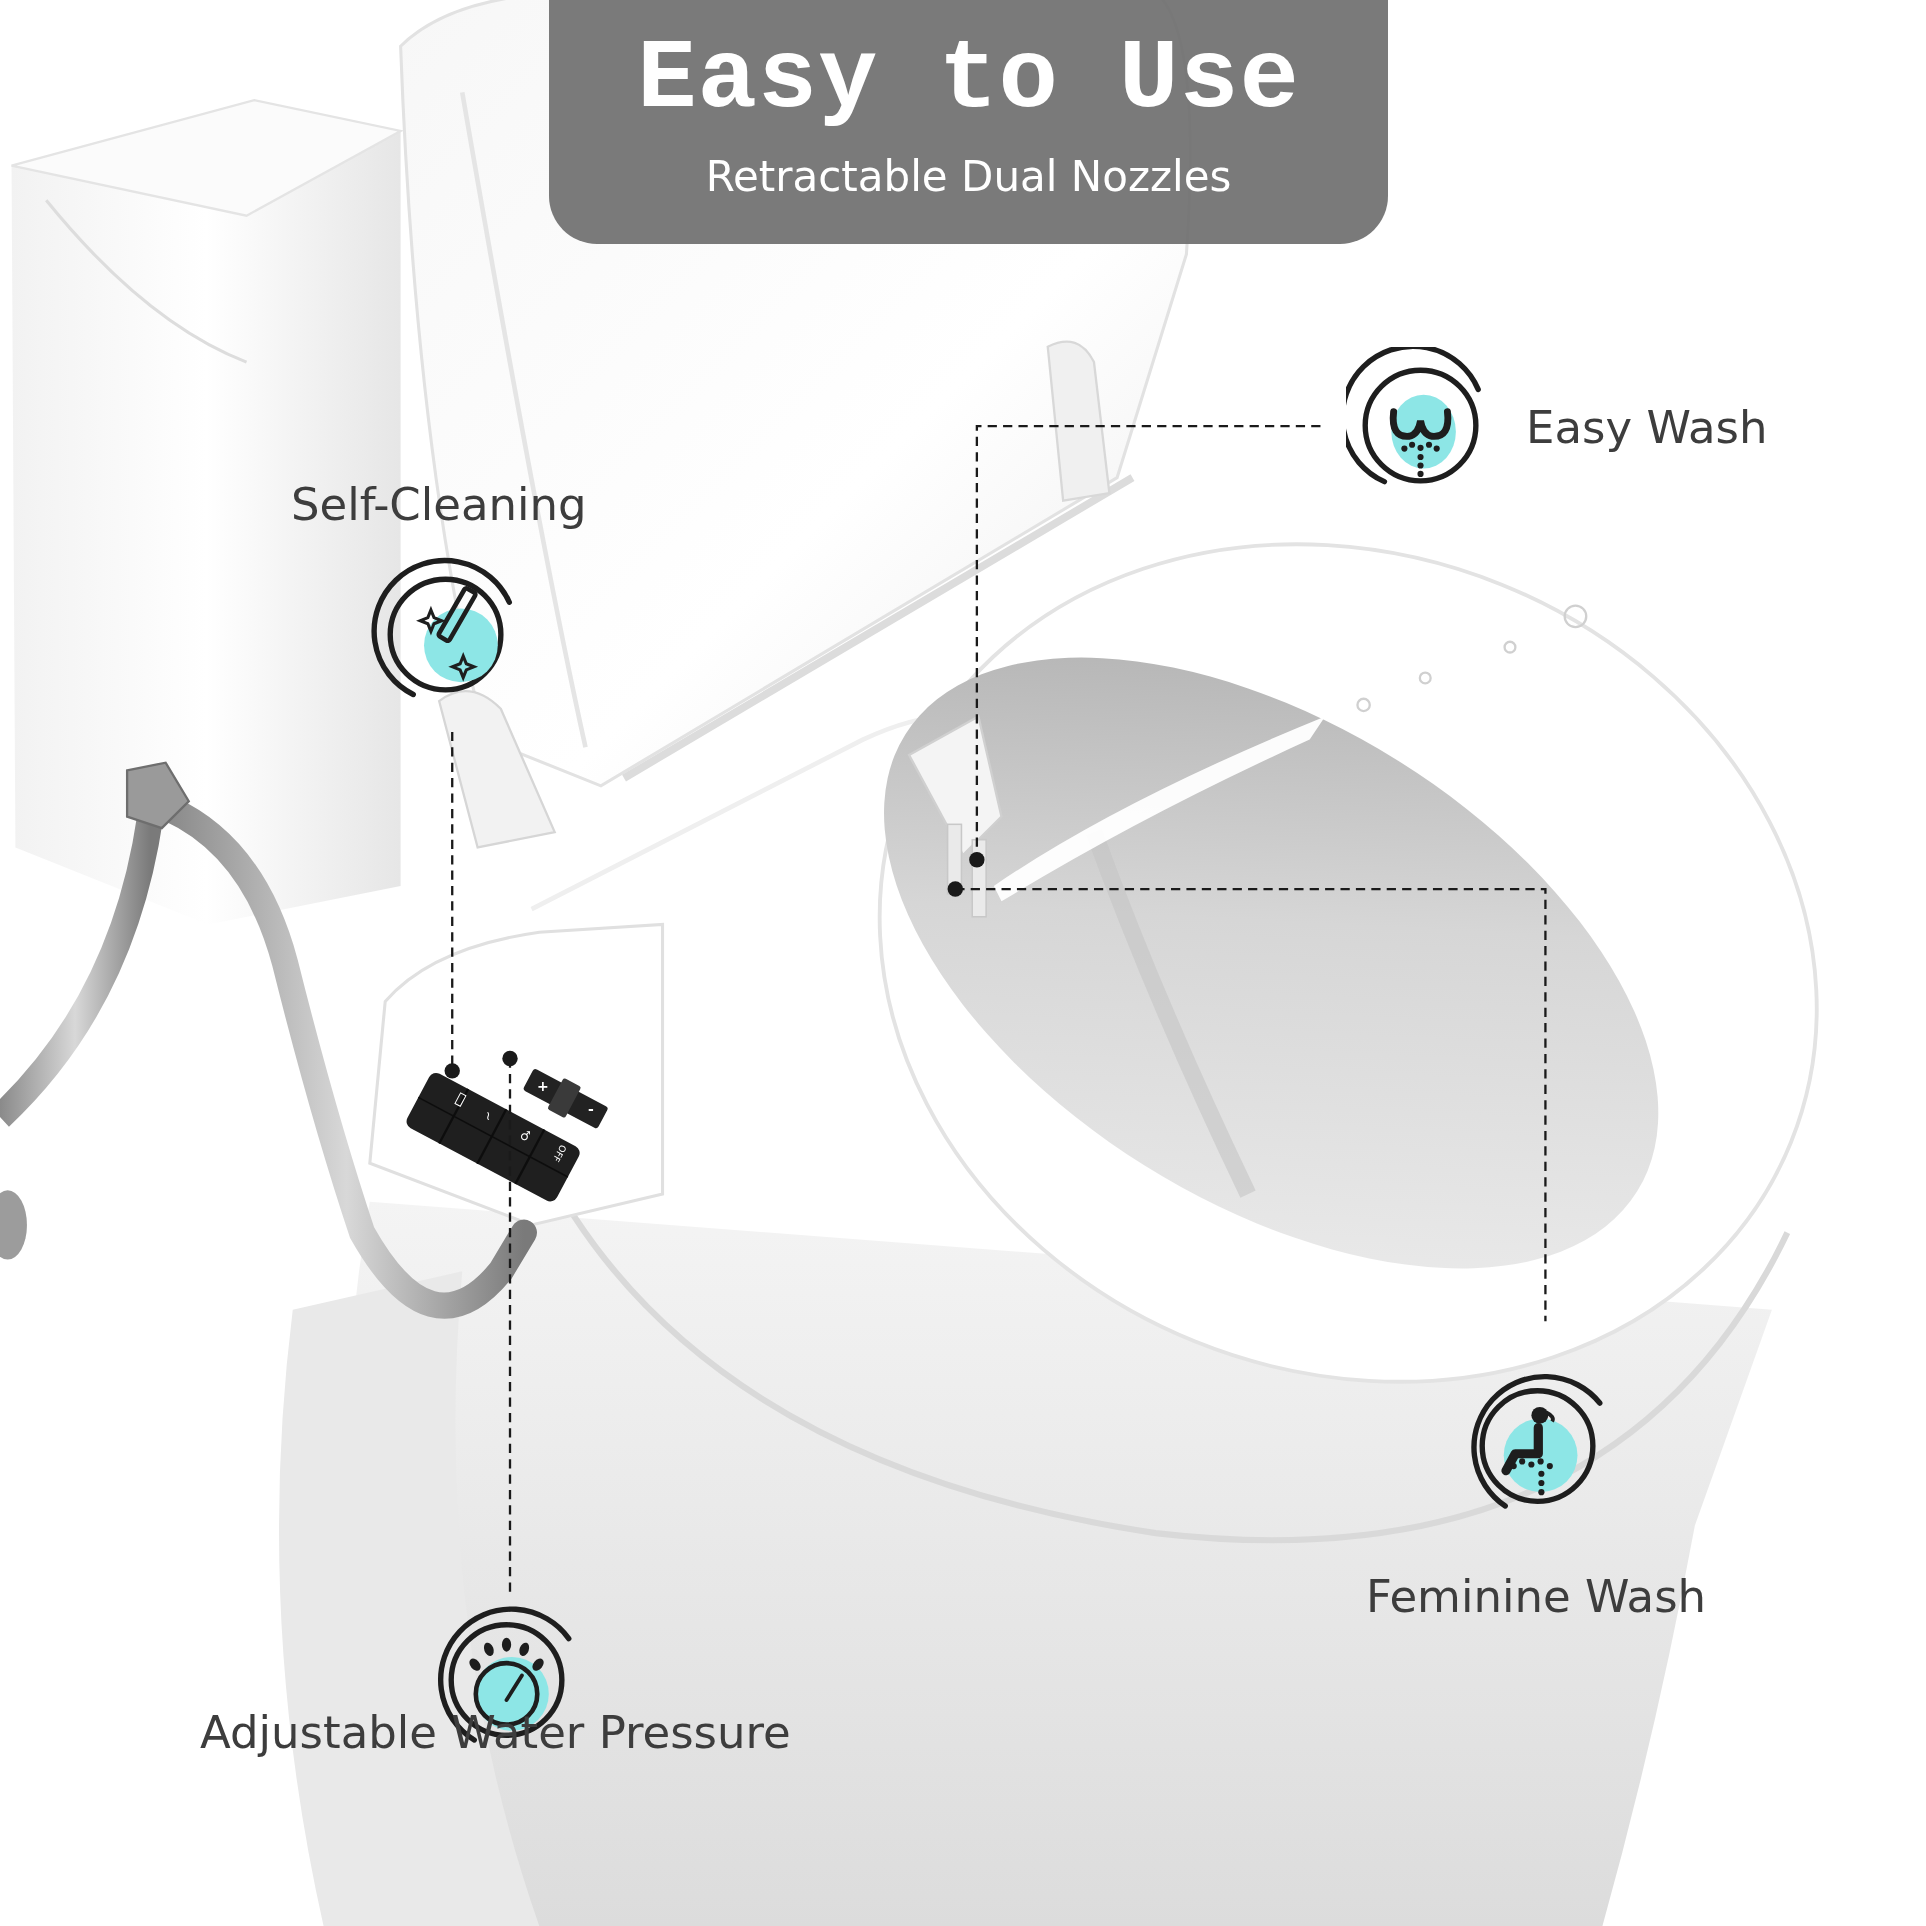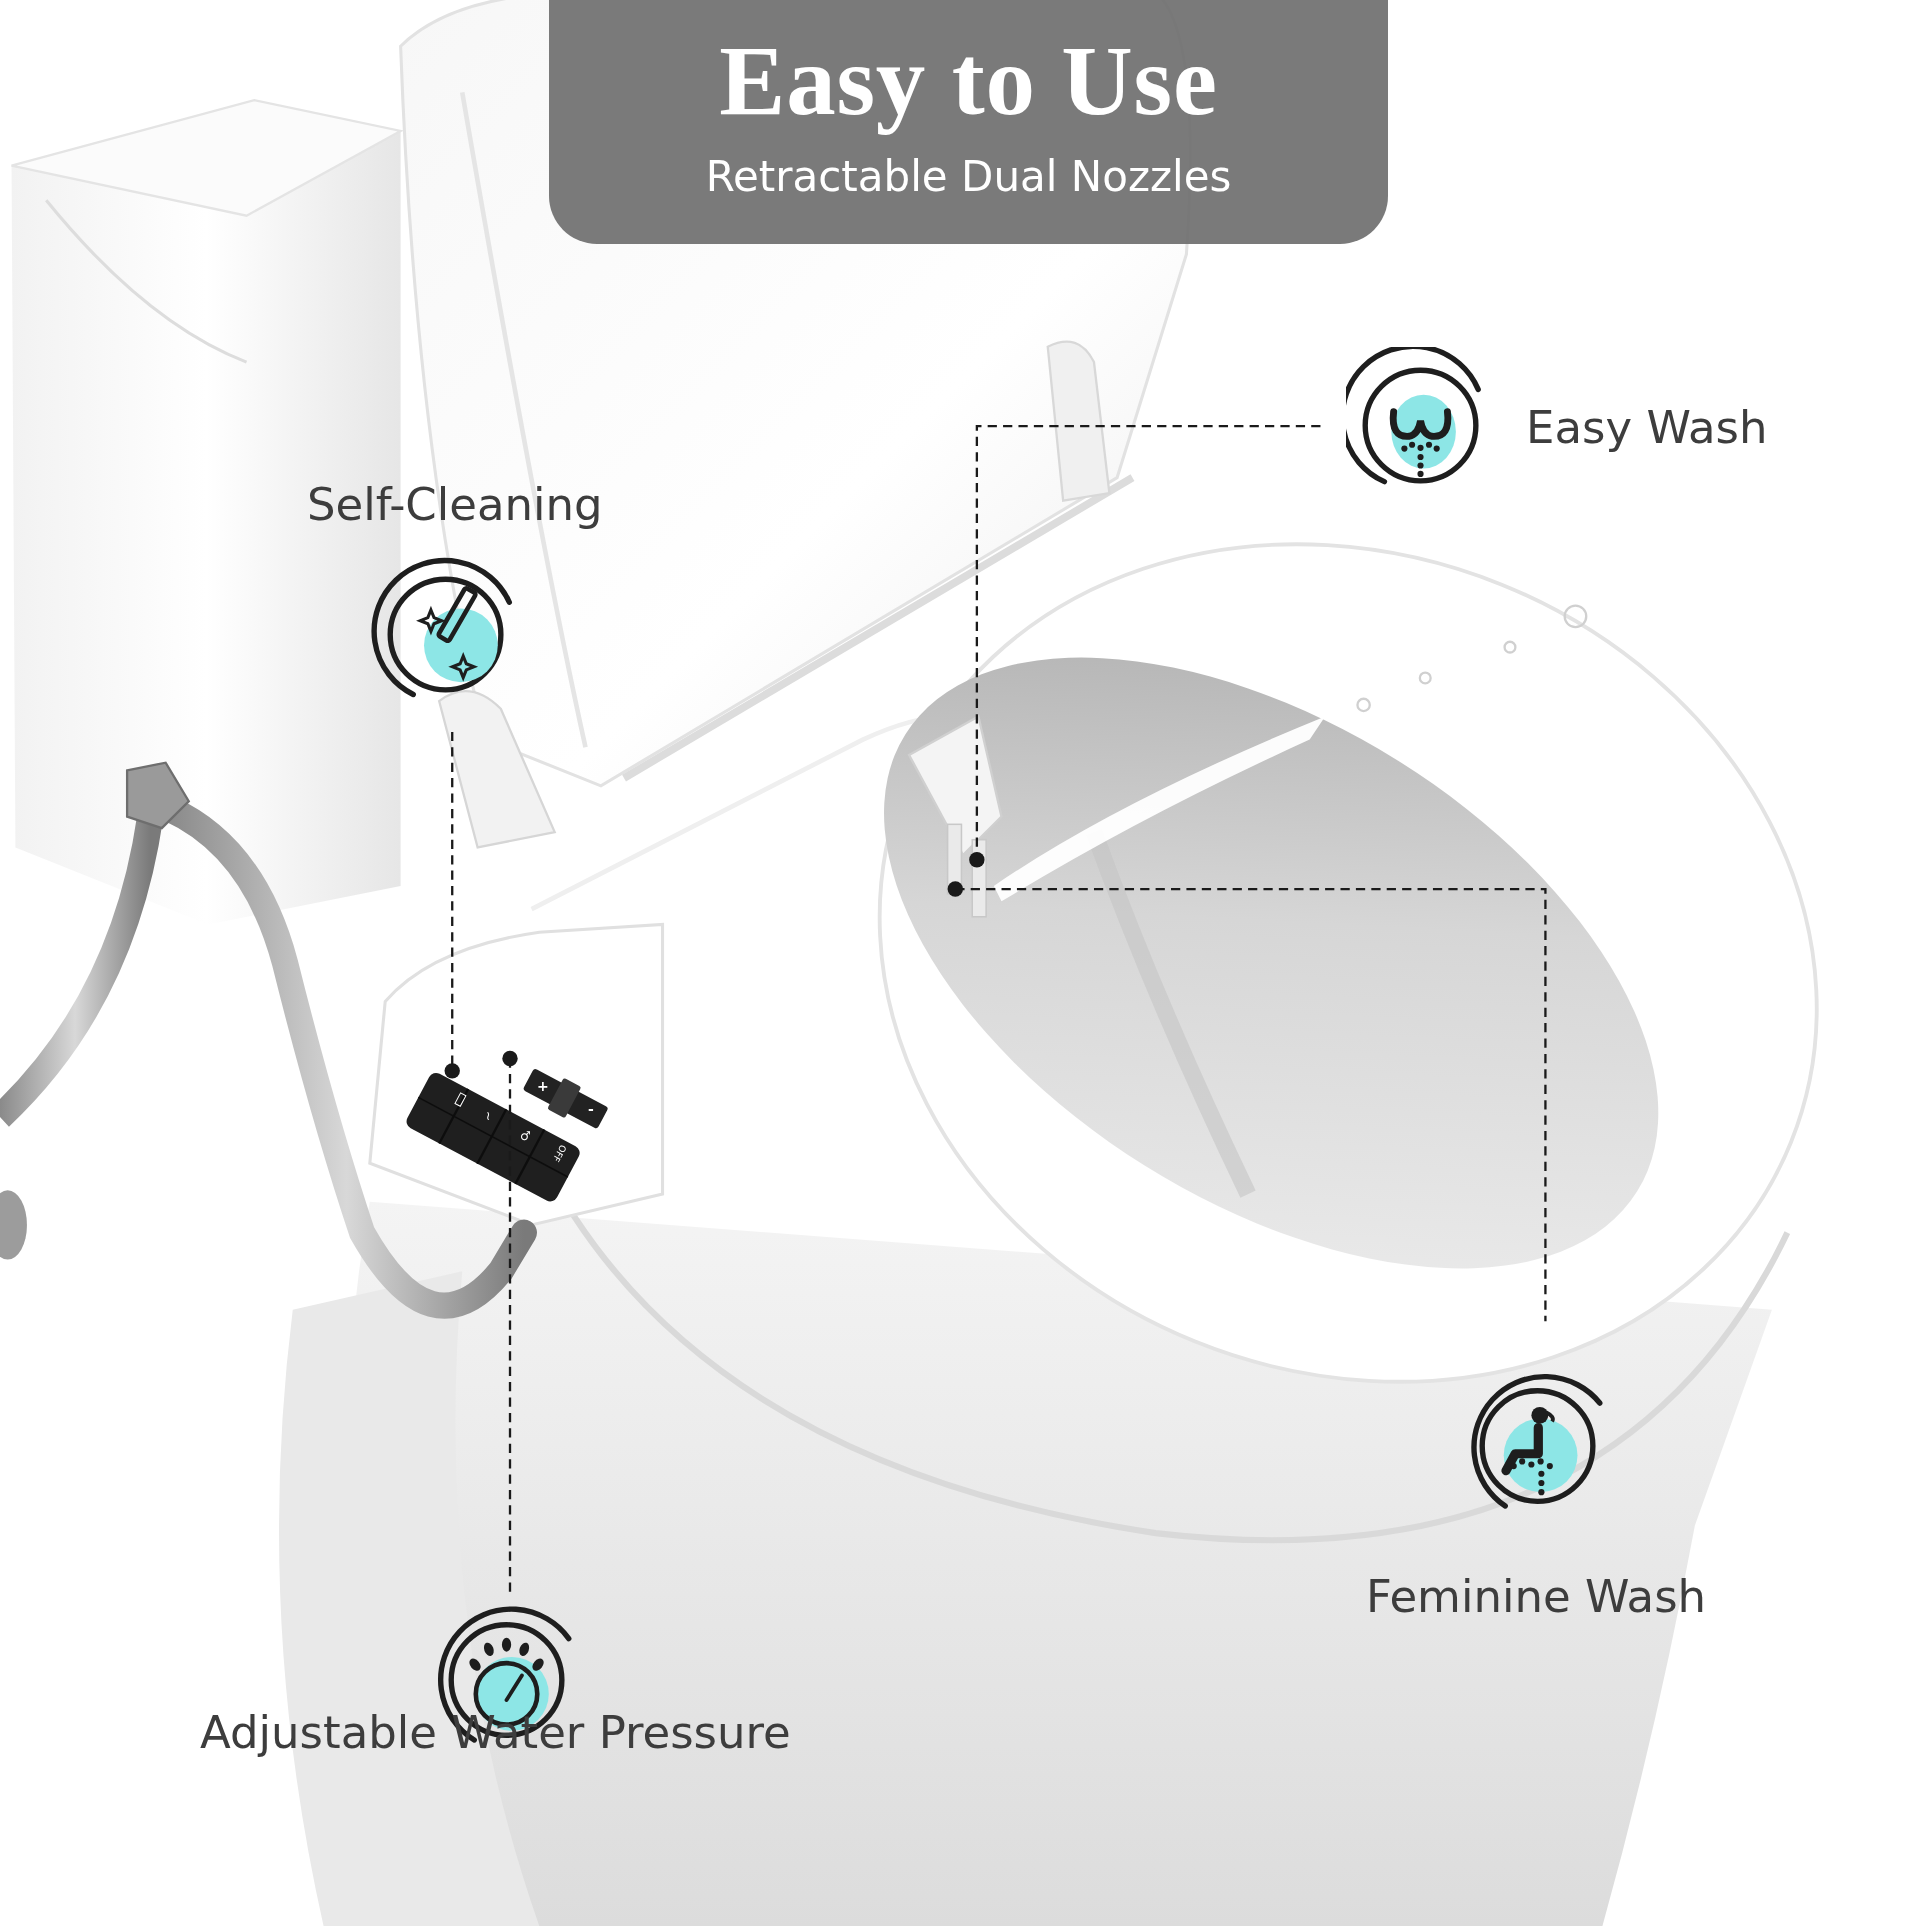--- a/index.html
+++ b/index.html
@@ -9,21 +9,21 @@
       font-family: "DejaVu Sans", "Liberation Sans", sans-serif;
     }
     .scene { position: absolute; left: 0; top: 0; width: 1926px; height: 1926px; }
     .banner {
       position: absolute; left: 549px; top: -46px; width: 839px; height: 290px;
       background: rgba(112,112,112,0.93); border-radius: 0 0 48px 48px;
       text-align: center; color: #ffffff;
     }
     .banner-title {
       position: absolute; left: 0; right: 0; top: 77px;
-      font-family: Liberation Serif, serif; font-weight: bold;
+      font-family: Liberation Mono, monospace; font-weight: bold;
       font-size: 99px; letter-spacing: 0.8px; line-height: 1;
     }
     .banner-sub {
       position: absolute; left: 0; right: 0; top: 202px;
       font-family: "DejaVu Sans", sans-serif; font-weight: normal;
       font-size: 42px; line-height: 1;
     }
     .label {
       position: absolute; color: #3d3d3d; font-size: 45px; line-height: 1;
       font-family: "DejaVu Sans", sans-serif; white-space: nowrap;
@@ -174,21 +174,21 @@
         <circle cx="97" cy="143" r="4"></circle>
           <circle cx="97" cy="154" r="4"></circle>
           <circle cx="97" cy="165" r="4"></circle>
       </g>
     </svg>
   </div>
   <div class="label" style="left:1526px; top:405px;">Easy Wash</div>
 </div>
 
 <div>
-  <div class="label" style="left:291px; top:482px;margin-left:16px;">Self-Cleaning</div>
+  <div class="label" style="left:291px; top:482px;">Self-Cleaning</div>
   <div class="feature-icon" style="left:371px; top:556px;">
     <svg viewBox="0 0 190 200" xmlns="http://www.w3.org/2000/svg">
       <path d="M 55 180 A 92 92 0 1 1 180 60" stroke="#1e1e1e" stroke-width="7" fill="none" stroke-linecap="round"></path>
       <circle cx="97" cy="102" r="72" stroke="#1e1e1e" stroke-width="7" fill="none"></circle>
       <circle cx="117" cy="116" r="48" fill="#8de6e6"></circle>
       <rect x="104" y="40" width="16" height="72" rx="3" transform="rotate(30 112 76)" stroke="#1e1e1e" stroke-width="6" fill="none"></rect>
       <path d="M 78 70 L 82 80 L 92 84 L 82 88 L 78 98 L 74 88 L 64 84 L 74 80 Z" stroke="#1e1e1e" stroke-width="4" fill="none"></path>
       <path d="M 120 130 L 124 140 L 134 144 L 124 148 L 120 158 L 116 148 L 106 144 L 116 140 Z" stroke="#1e1e1e" stroke-width="4" fill="none"></path>
     </svg>
   </div>

